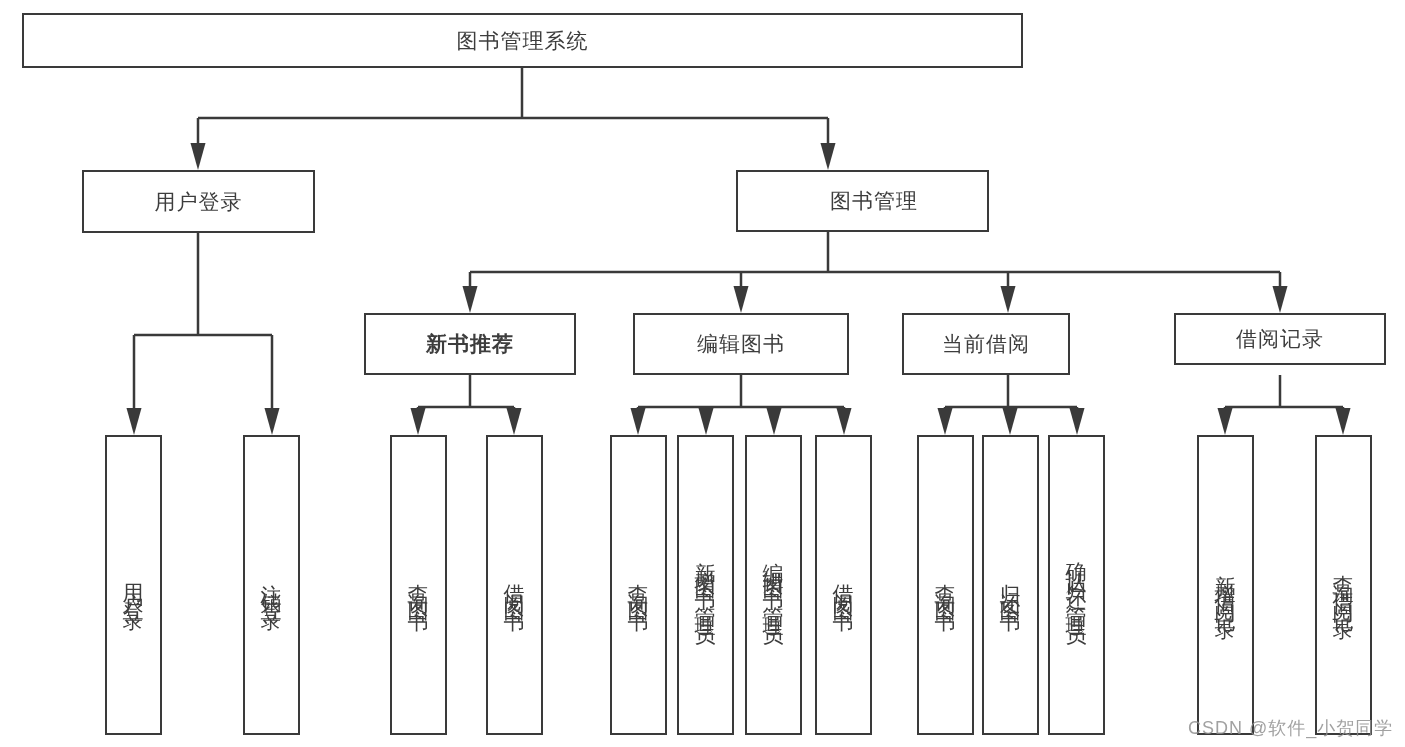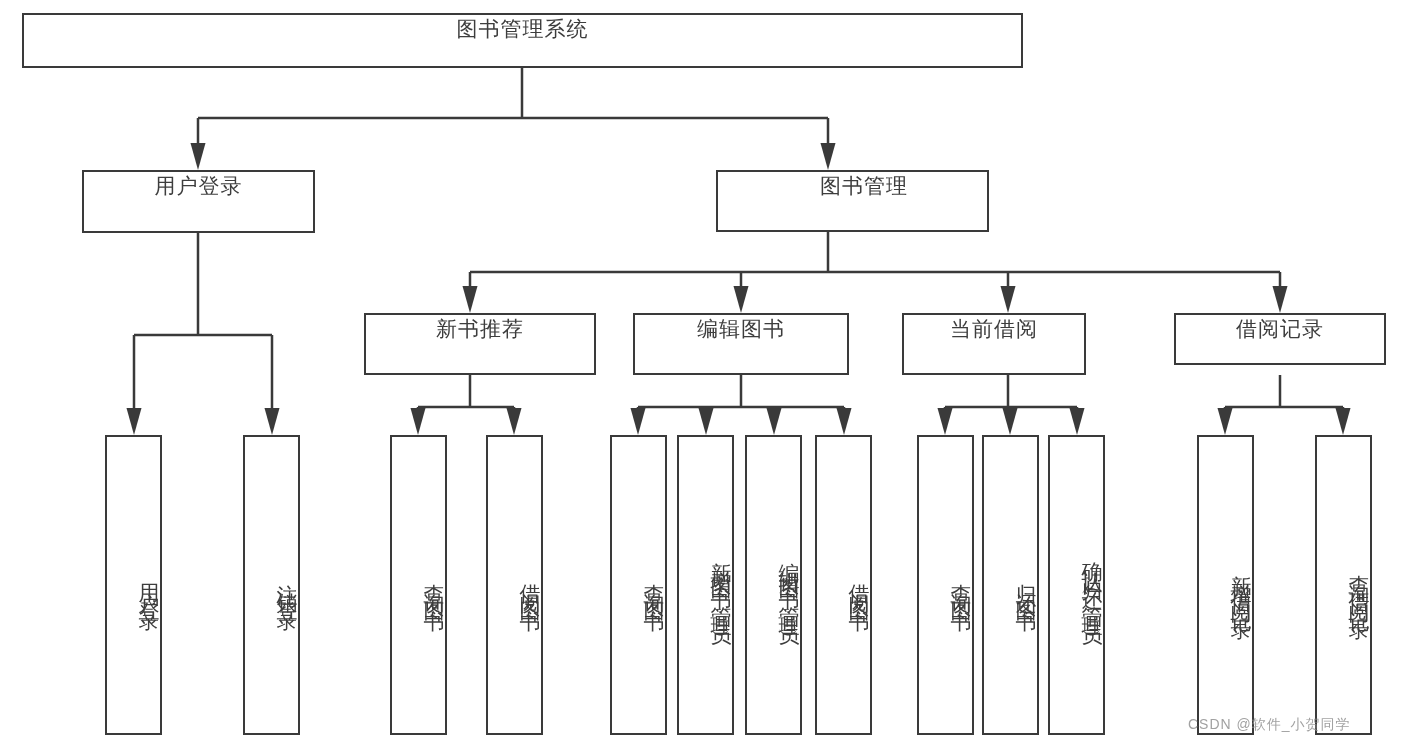--- a/index.html
+++ b/index.html
@@ -9,20 +9,21 @@
     background:#ffffff;
     font-family:"Liberation Sans", sans-serif;
     overflow:hidden;
   }
   .box {
     position:absolute;
     box-sizing:border-box;
     background:#ffffff;
     border:2px solid #3a3a3a;
     display:flex;
+    align-items:center;
     justify-content:center;
     color:#3d3d3d;
   }
   .box.h {
     font-size:21px;
     letter-spacing:1px;
     white-space:nowrap;
   }
   .box.v {
     writing-mode:vertical-rl;
@@ -42,21 +43,21 @@
     stroke-width:2.5;
     fill:none;
   }
   svg.connectors polygon {
     fill:#3a3a3a;
     stroke:none;
   }
   .watermark {
     position:absolute;
     left:1188px; top:716px;
-    font-size:14px;
+    font-size:18px;
     color:rgba(145,145,145,0.85);
     letter-spacing:1px;
     white-space:nowrap;
     z-index:5;
   }
 </style>
 </head>
 <body>
 
 <div class="canvas">
@@ -104,31 +105,31 @@
     </g>
   </svg>
 
   <div class="box h" style="left:22px; top:13px; width:1001px; height:55px;">
     <span>图书管理系统</span>
   </div>
 
   <div class="box h" style="left:82px; top:170px; width:233px; height:63px;">
     <span>用户登录</span>
   </div>
-  <div class="box h" style="left:716px; top:170px; width:273px; height:62px;padding-left:23px;">
+  <div class="box h" style="left:736px; top:170px; width:253px; height:62px;padding-left:23px;">
     <span>图书管理</span>
   </div>
 
-  <div class="box h" style="left:364px; top:313px; width:232px; height:62px;">
+  <div class="box h" style="left:364px; top:313px; width:212px; height:62px;font-weight:bold;">
     <span>新书推荐</span>
   </div>
   <div class="box h" style="left:633px; top:313px; width:216px; height:62px;">
     <span>编辑图书</span>
   </div>
-  <div class="box h" style="left:902px; top:313px; width:184px; height:62px;">
+  <div class="box h" style="left:902px; top:313px; width:168px; height:62px;">
     <span>当前借阅</span>
   </div>
   <div class="box h" style="left:1174px; top:313px; width:212px; height:52px;">
     <span>借阅记录</span>
   </div>
 
   <div class="box v" style="left:105px; top:435px; width:57px; height:300px;">
     <span>用户登录</span>
   </div>
   <div class="box v" style="left:243px; top:435px; width:57px; height:300px;">

